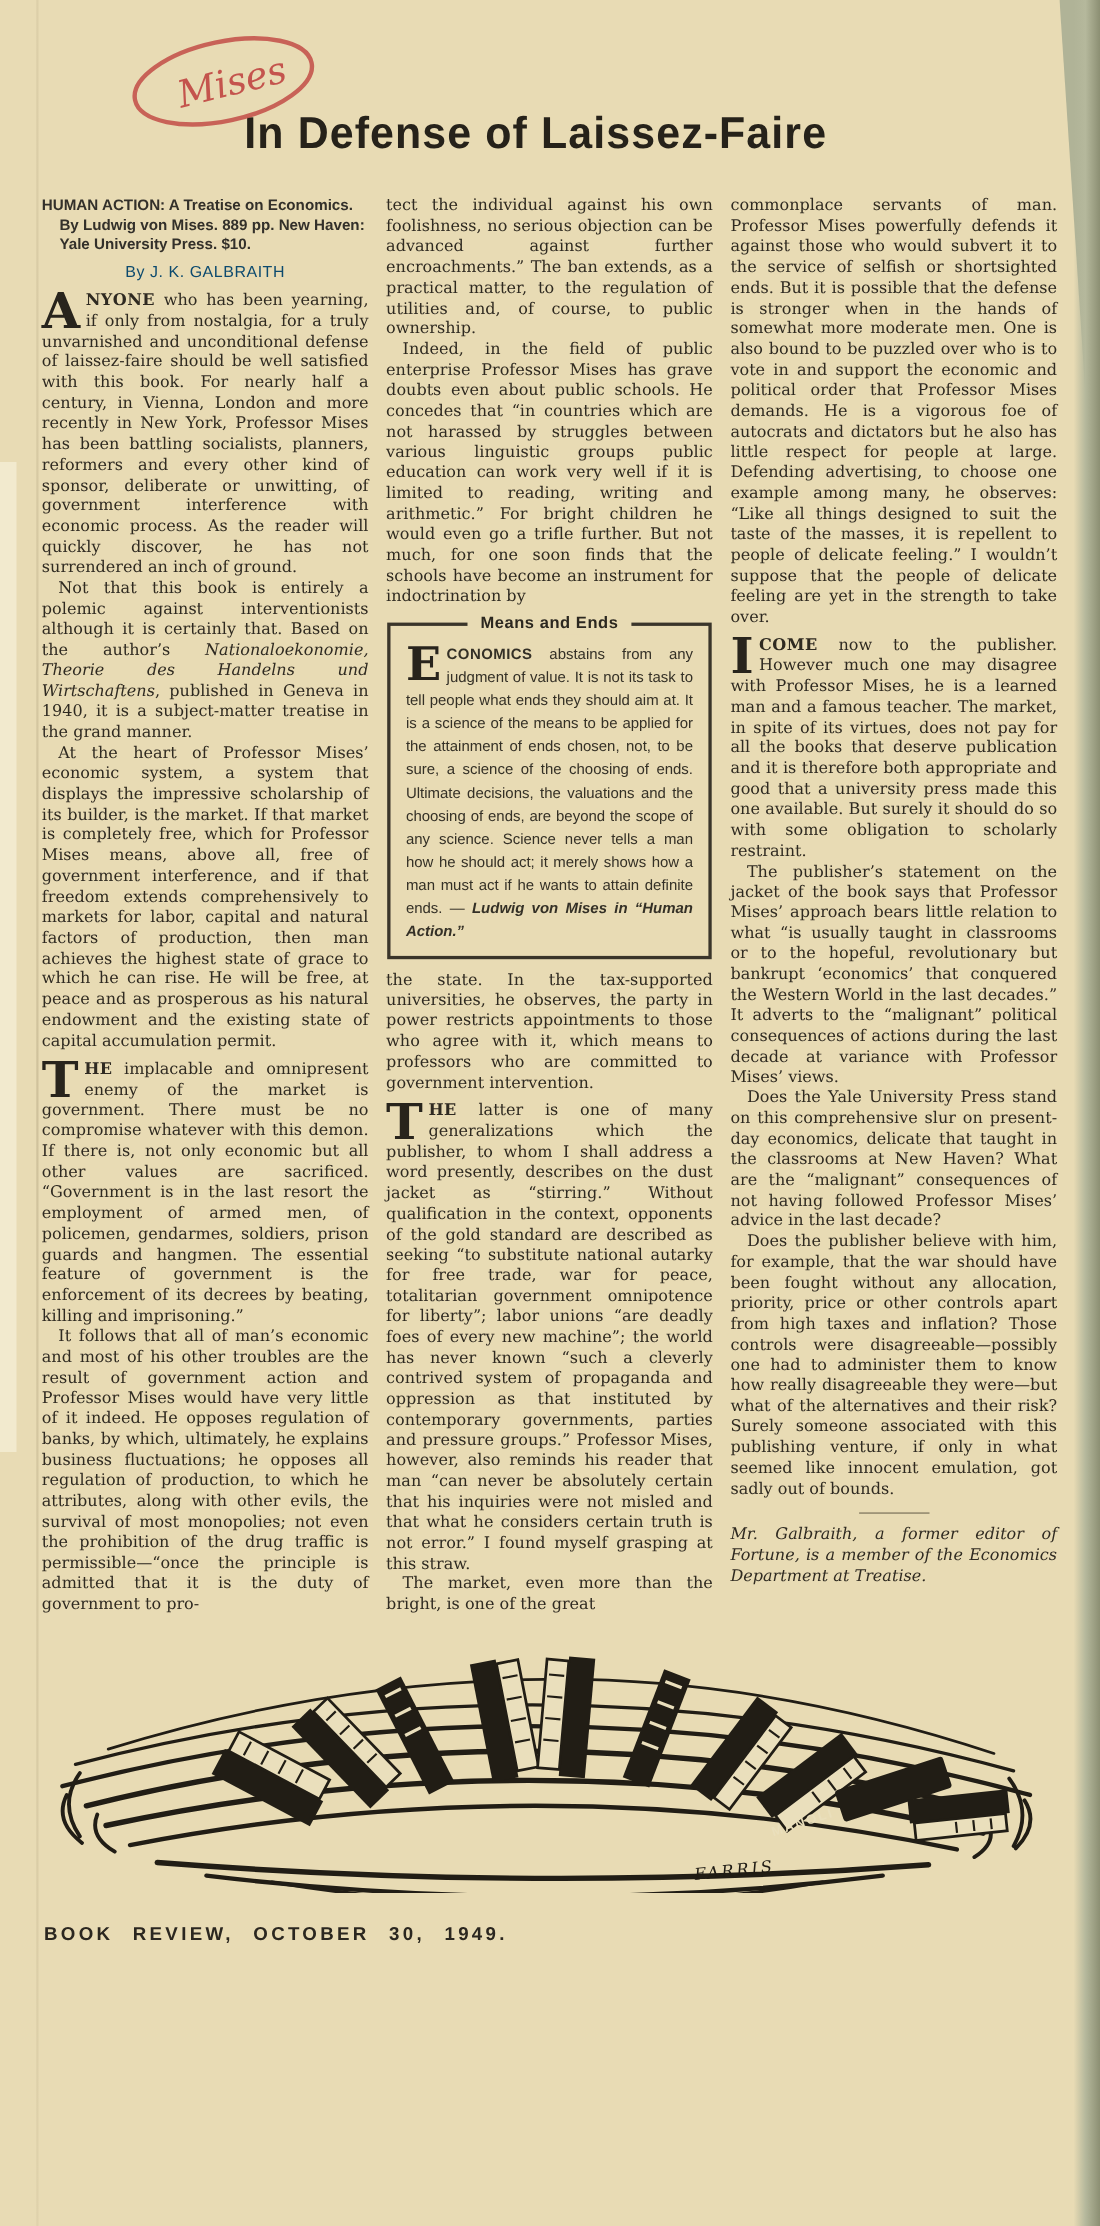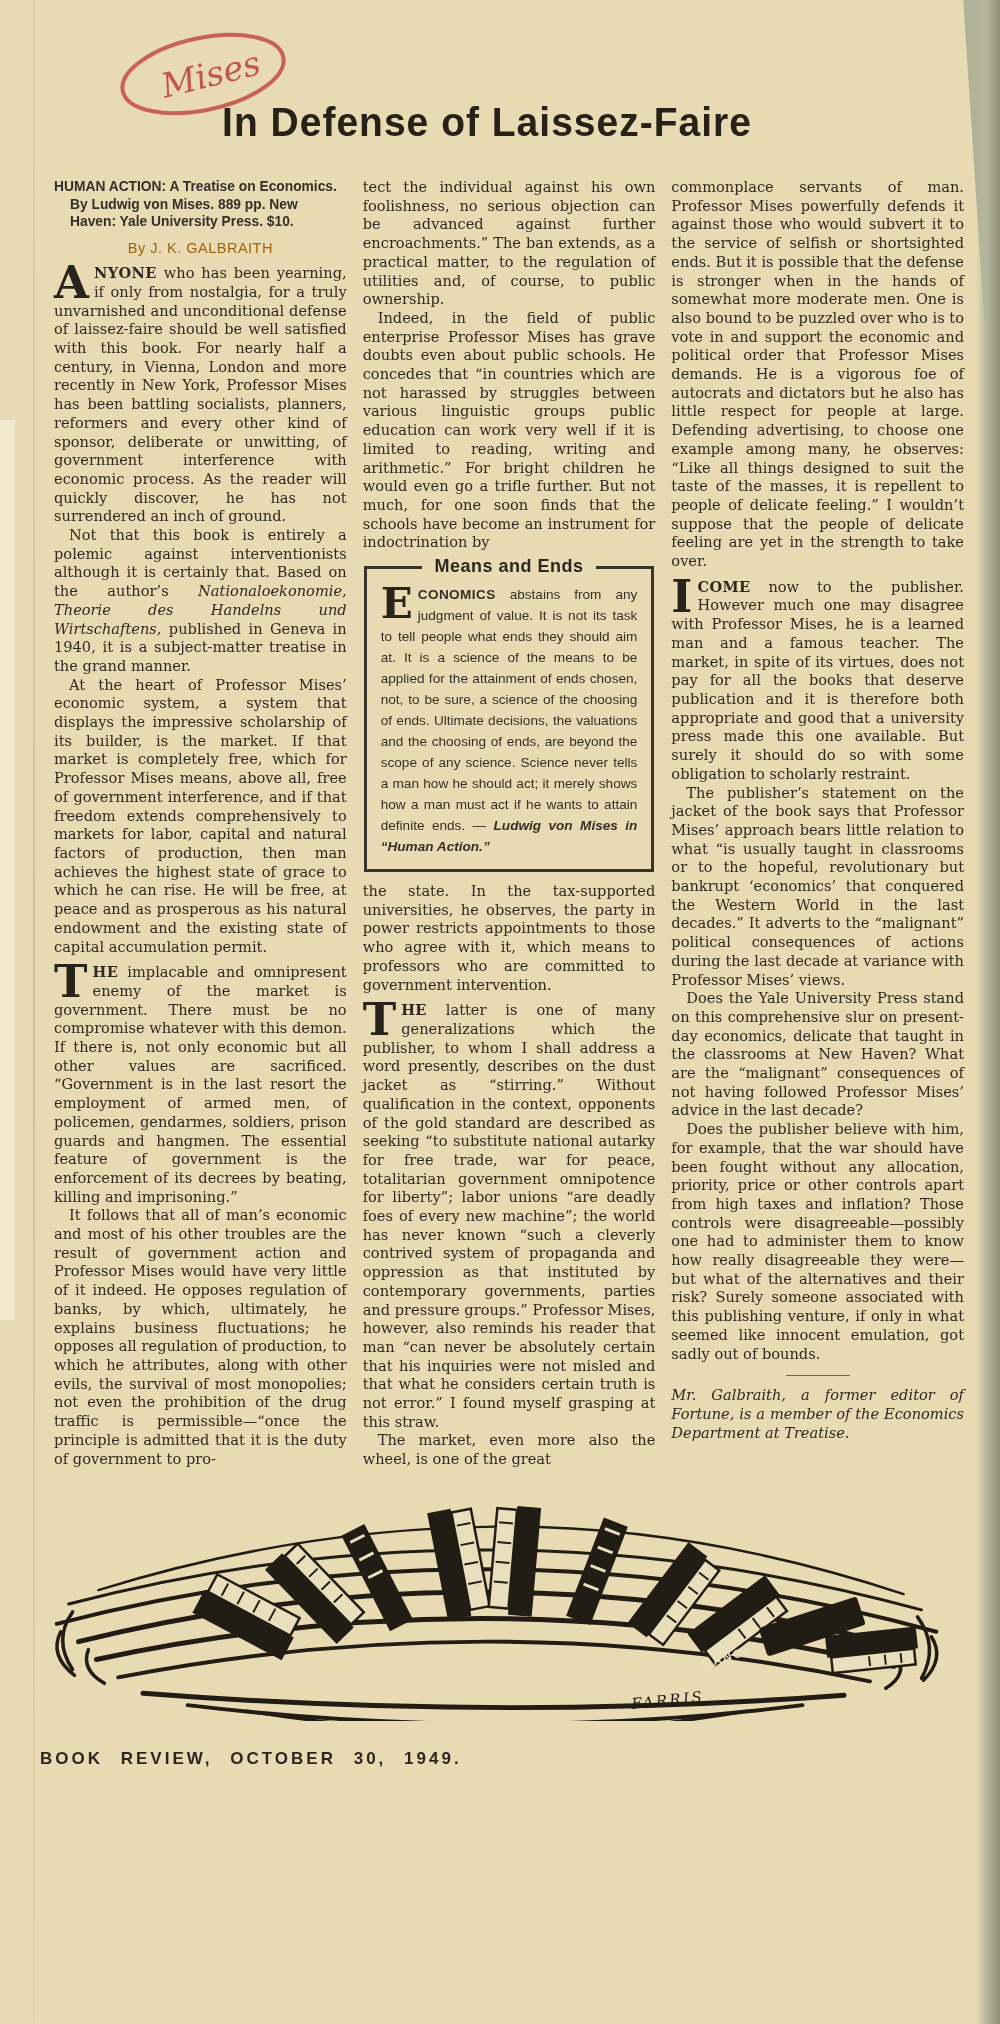--- a/index.html
+++ b/index.html
@@ -31,52 +31,52 @@
 
   
   .masthead { padding:100px 76px 20px 50px; text-align:center; }
   .masthead h1 {
     font-family:"Liberation Sans", sans-serif;
     font-weight:700; font-size:39px; letter-spacing:1px;
     color:#26221a; transform:scaleY(1.04);
   }
 
   
-  .columns { display:flex; gap:16px; padding:14px 36px 0 54px; }
+  .columns { display:flex; gap:16px; padding:14px 36px 0 38px; }
   .col { width:297px; font-size:14.6px; line-height:18.7px; text-align:justify; }
   .col p { text-indent:15px; }
   .col p.noindent { text-indent:0; }
   .col p.has-dc { text-indent:0; margin-top:7px; }
 
   .citation {
     font-family:"Liberation Sans", sans-serif; font-weight:700;
     font-size:13.8px; line-height:17.5px; text-align:left;
     padding-left:16px; text-indent:-16px !important; color:#33302a;
   }
   .byline {
     font-family:"Liberation Sans", sans-serif; font-size:14.5px;
     text-align:center; text-indent:0 !important; margin:8px 0 6px 0 !important;
-    letter-spacing:.5px; color:#a16207;
+    letter-spacing:.5px; color:#0c4a6e;
   }
 
   .dc {
     float:left; font-family:"DejaVu Serif", serif; font-weight:700;
     font-size:45px; line-height:34px; padding:2px 5px 0 0; color:#28241c;
   }
   .lead { font-weight:700; letter-spacing:.4px;margin-top:47px; }
 
   
   .me-box {
     border:3px solid #3a352a; margin:14px 1px 10px 1px; padding:4px 14px 12px 14px;
     font-family:"Liberation Sans", sans-serif; font-size:13.6px; line-height:21px;
     color:#343026; text-align:justify;
   }
   .me-title {
     display:block; width:max-content; margin:-17px auto 2px auto; padding:0 12px;
-    background:#e8dbb4; font-weight:700; font-size:18px; letter-spacing:.5px;
+    background:#e8dbb4; font-weight:700; font-size:15px; letter-spacing:.5px;
     color:#2c2820; text-align:center;
   }
   .me-box p { text-indent:0; }
   .me-box .dc { font-size:42px; line-height:36px; }
   .me-box i { font-weight:700; }
 
   .bio { font-style:normal; }
   .bio::before { content:""; display:block; width:64px; margin:12px auto 10px auto;
     border-top:1.5px solid #6f6751; }
   .bio i { font-family:"DejaVu Serif", serif; }
@@ -133,21 +133,21 @@
       </div>
     <aside class="me-box">
       <span class="me-title">Means and Ends</span>
       <div>
           <p class="has-dc"><span class="dc">E</span><span class="lead">CONOMICS</span> abstains from any judgment of value. It is not its task to tell people what ends they should aim at. It is a science of the means to be applied for the attainment of ends chosen, not, to be sure, a science of the choosing of ends. Ultimate decisions, the valuations and the choosing of ends, are beyond the scope of any science. Science never tells a man how he should act; it merely shows how a man must act if he wants to attain definite ends. — <i>Ludwig von Mises in “Human Action.”</i></p>
         </div>
     </aside>
     <div>
         <p class="noindent">the state. In the tax-supported universities, he observes, the party in power restricts appointments to those who agree with it, which means to professors who are committed to government intervention.</p>
         <p class="has-dc"><span class="dc">T</span><span class="lead">HE</span> latter is one of many generalizations which the publisher, to whom I shall address a word presently, describes on the dust jacket as “stirring.” Without qualification in the context, opponents of the gold standard are described as seeking “to substitute national autarky for free trade, war for peace, totalitarian government omnipotence for liberty”; labor unions “are deadly foes of every new machine”; the world has never known “such a cleverly contrived system of propaganda and oppression as that instituted by contemporary governments, parties and pressure groups.” Professor Mises, however, also reminds his reader that man “can never be absolutely certain that his inquiries were not misled and that what he considers certain truth is not error.” I found myself grasping at this straw.</p>
-        <p>The market, even more also the wheel, is one of the great</p>
+        <p>The market, even more than the bright, is one of the great</p>
       </div>
   </div>
 
   <div class="col">
     <div>
         <p class="noindent">commonplace servants of man. Professor Mises powerfully defends it against those who would subvert it to the service of selfish or shortsighted ends. But it is possible that the defense is stronger when in the hands of somewhat more moderate men. One is also bound to be puzzled over who is to vote in and support the economic and political order that Professor Mises demands. He is a vigorous foe of autocrats and dictators but he also has little respect for people at large. Defending advertising, to choose one example among many, he observes: “Like all things designed to suit the taste of the masses, it is repellent to people of delicate feeling.” I wouldn’t suppose that the people of delicate feeling are yet in the strength to take over.</p>
         <p class="has-dc"><span class="dc">I</span><span class="lead">COME</span> now to the publisher. However much one may disagree with Professor Mises, he is a learned man and a famous teacher. The market, in spite of its virtues, does not pay for all the books that deserve publication and it is therefore both appropriate and good that a university press made this one available. But surely it should do so with some obligation to scholarly restraint.</p>
         <p>The publisher’s statement on the jacket of the book says that Professor Mises’ approach bears little relation to what “is usually taught in classrooms or to the hopeful, revolutionary but bankrupt ‘economics’ that conquered the Western World in the last decades.” It adverts to the “malignant” political consequences of actions during the last decade at variance with Professor Mises’ views.</p>
         <p>Does the Yale University Press stand on this comprehensive slur on present-day economics, delicate that taught in the classrooms at New Haven? What are the “malignant” consequences of not having followed Professor Mises’ advice in the last decade?</p>
         <p>Does the publisher believe with him, for example, that the war should have been fought without any allocation, priority, price or other controls apart from high taxes and inflation? Those controls were disagreeable—possibly one had to administer them to know how really disagreeable they were—but what of the alternatives and their risk? Surely someone associated with this publishing venture, if only in what seemed like innocent emulation, got sadly out of bounds.</p>

